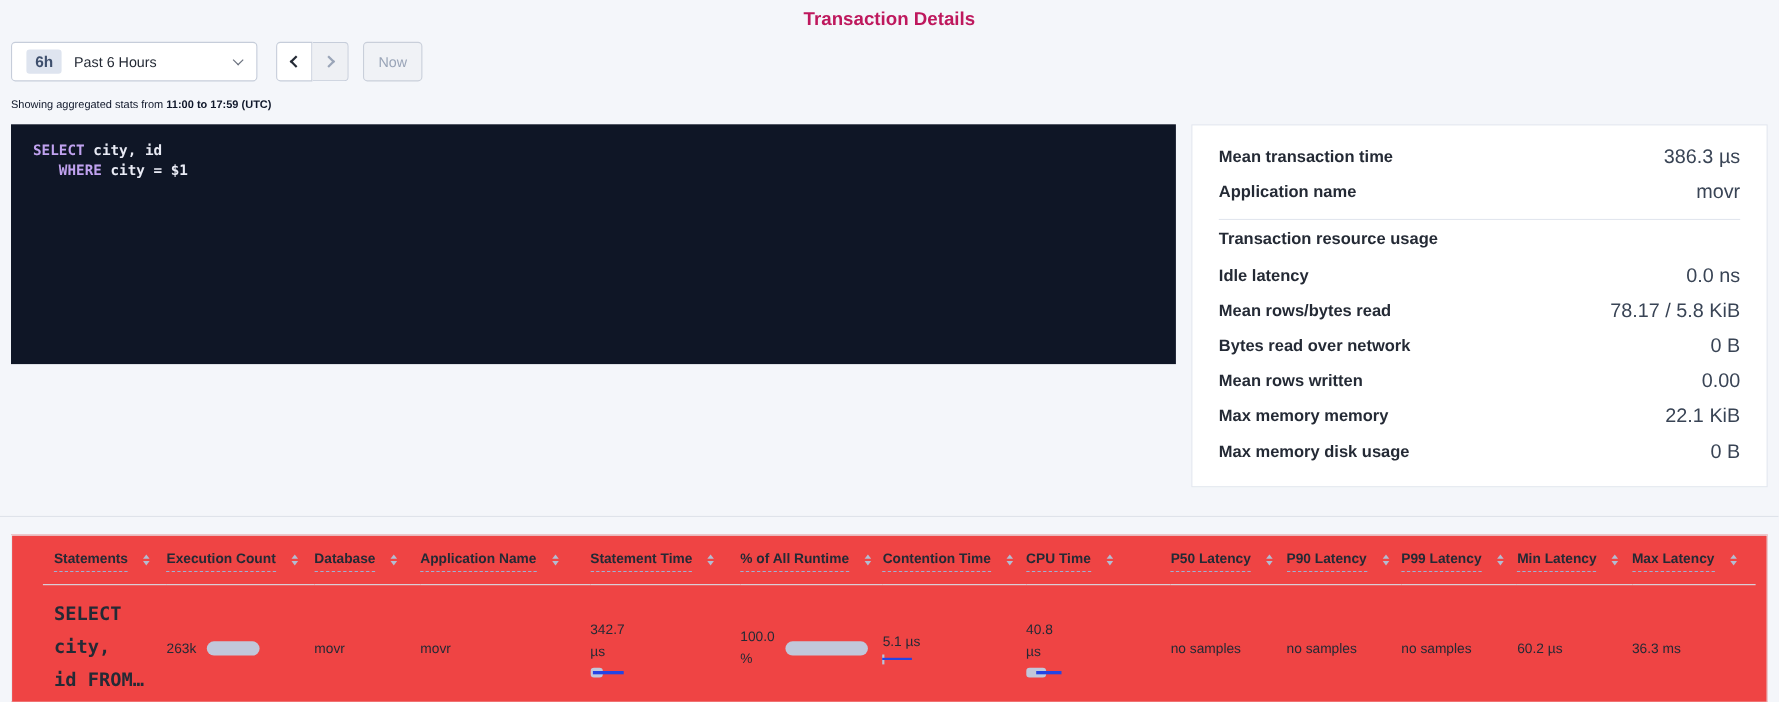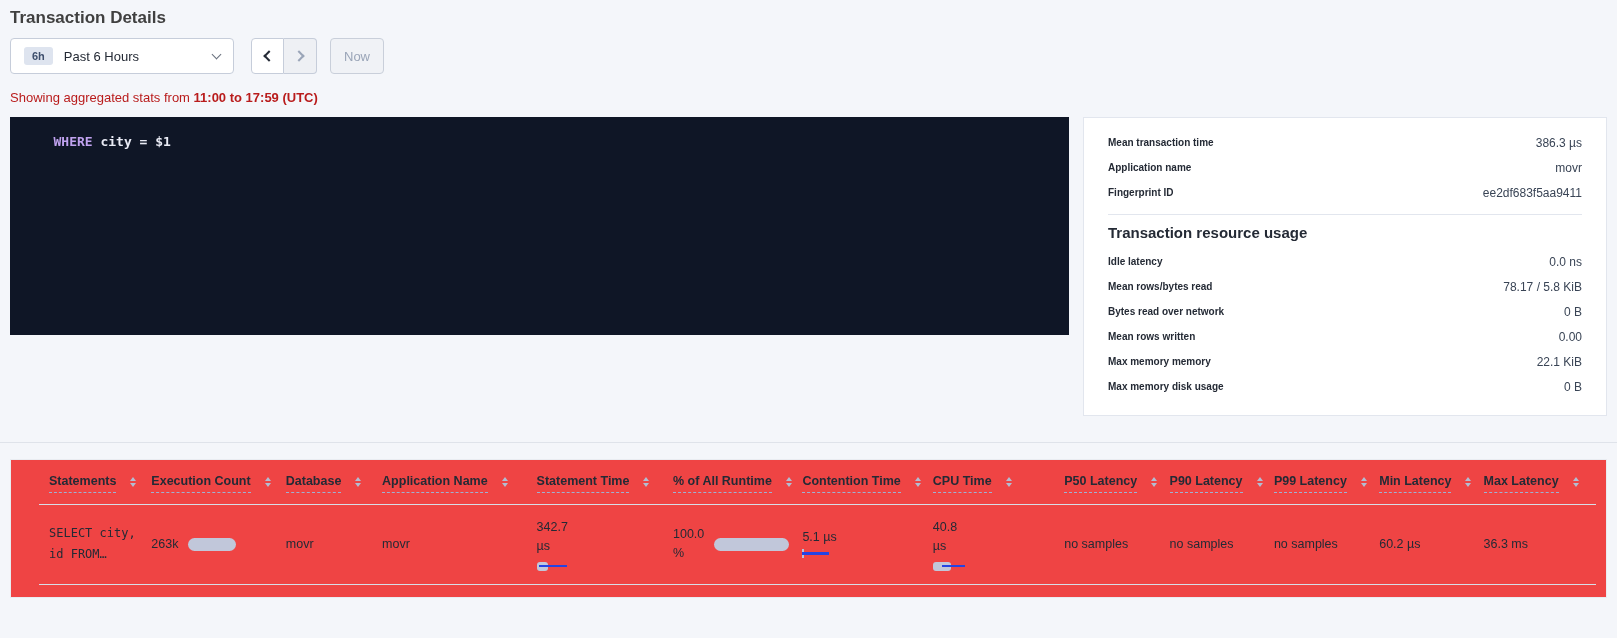--- a/index.html
+++ b/index.html
@@ -5,30 +5,30 @@
   * { box-sizing: border-box; }
   html, body { width: 1617px; height: 638px; margin: 0; overflow: hidden; }
   body {
     background: #f4f6fa;
     font-family: "Liberation Sans", sans-serif;
     color: #242a35;
   }
   .wrap { padding: 6px 10px 0; }
 
   
-  .page-title { font-size: 17px; font-weight: 700; margin: 2px 0 0; color: #404040; }
+  .page-title { font-size: 17px; font-weight: 700; margin: 2px 0 0; color: #be185d; text-align: center; }
 
   .controls { display: flex; align-items: center; margin-top: 10px; }
   .range-select {
     width: 224px; height: 36px; background: #fff;
     border: 1px solid #c6cdda; border-radius: 4px;
     display: flex; align-items: center; padding: 0 13px; cursor: pointer;
   }
   .range-badge {
-    background: #dee4ef; color: #3e4f6d; font-size: 11px; font-weight: 700;
+    background: #dee4ef; color: #3e4f6d; font-size: 14px; font-weight: 700;
     padding: 3px 8px; border-radius: 3px; margin-right: 11px;
   }
   .range-label { font-size: 13px; color: #242a35; }
   .caret {
     margin-left: auto; width: 7px; height: 7px; margin-top: -4px;
     border-right: 1.6px solid #69707d; border-bottom: 1.6px solid #69707d;
     transform: rotate(45deg);
   }
 
   .pager { display: flex; margin-left: 17px; }
@@ -40,36 +40,36 @@
   .btn-next { background: #eef0f4; border-radius: 0 4px 4px 0; border-left: none; }
   .chev { width: 8px; height: 8px; }
   .chev-left  { border-left: 2.2px solid #242a35; border-bottom: 2.2px solid #242a35; transform: rotate(45deg); margin-left: 3px; }
   .chev-right { border-left: 2.2px solid #9aa5b8; border-bottom: 2.2px solid #9aa5b8; transform: rotate(-135deg); margin-right: 3px; }
   .btn-now {
     margin-left: 13px; height: 36px; padding: 0 13px;
     background: #f0f2f6; border: 1px solid #c9cfda; border-radius: 4px;
     color: #9aa5b8; font-size: 13px; display: flex; align-items: center; cursor: default;
   }
 
-  .stats-line { margin-top: 16px; font-size: 13px; color: #b91c1c; }
+  .stats-line { margin-top: 16px; font-size: 10px; color: #0f172a; }
   .stats-line b { font-weight: 700; }
 
   
   .main { display: flex; gap: 14px; margin-top: 12px; align-items: flex-start; }
   .sql-box { flex: 1; height: 218px; background: #0f1626; padding: 16px 20px; }
   .sql-line {
     font-family: "DejaVu Sans Mono", monospace; font-size: 13px; font-weight: 700;
     line-height: 17.5px; color: #e9ebf5; white-space: pre;
   }
   .kw { color: #c0a2ef; }
 
   .summary-card { width: 524px; background: #fff; border: 1px solid #e2e6ee; padding: 12px 24px 16px; }
   .sum-row { display: flex; justify-content: space-between; align-items: center; padding: 5.5px 0; }
-  .sum-label { font-size: 10px; font-weight: 700; color: #242a35; text-align: right; }
-  .sum-value { font-size: 12px; color: #394455; }
+  .sum-label { font-size: 15px; font-weight: 700; color: #242a35; text-align: right; }
+  .sum-value { font-size: 18px; color: #394455; }
   .sum-divider { border-top: 1px solid #e2e6ee; margin: 9px 0 7px; }
   .sum-section-title { font-size: 15px; font-weight: 700; margin: 9px 0 8px; color: #242a35; }
 
   .page-divider { border-top: 1px solid #dfe3ea; margin: 26px -10px 0; }
   .caption { margin-top: 9px; font-size: 12.5px; color: #394455; }
 
   
   .table-card { margin-top: 16px; background: #ef4444; border: 1px solid #e9ecf1; padding: 0 10px 12px 28px; }
   table { width: 100%; border-collapse: collapse; table-layout: fixed; }
   th { border-bottom: 1px solid #d8dde7; padding: 14px 0 11px; text-align: left; vertical-align: bottom; }
@@ -77,21 +77,21 @@
   .th-label {
     font-size: 12.5px; font-weight: 700; color: #242a35; white-space: nowrap;
     border-bottom: 1px dashed #9fb0d2; padding-bottom: 4px; cursor: pointer;
   }
   .sort { display: inline-flex; flex-direction: column; align-items: center; margin-left: 14px; cursor: pointer; padding-bottom: 3px; }
   .tri-up   { width: 0; height: 0; border-left: 3.5px solid transparent; border-right: 3.5px solid transparent; border-bottom: 4.5px solid #b3bdd2; }
   .tri-down { width: 0; height: 0; border-left: 3.5px solid transparent; border-right: 3.5px solid transparent; border-top: 4.5px solid #b3bdd2; margin-top: 2.5px; }
   td { border-bottom: 1px solid #d8dde7; padding: 13px 8px 13px 0; font-size: 12.5px; color: #242a35; vertical-align: middle; }
   th:first-child .th-flex, td:first-child { padding-left: 10px; }
 
-  .mono { font-family: "DejaVu Sans Mono", monospace; font-size: 12px; line-height: 1.75; cursor: pointer; }
+  .mono { font-family: "DejaVu Sans Mono", monospace; font-size: 17px; line-height: 1.75; cursor: pointer; font-weight: bold; }
   .flexcell { display: flex; align-items: center; gap: 10px; }
   .pill { background: #c1c7da; border-radius: 7px; height: 13px; flex: none; }
   .pill-exec { width: 48px; }
   .pill-pct  { width: 75px; }
   .twoline { line-height: 1.55; }
   .microbar { position: relative; height: 9px; margin-top: 5px; width: 34px; }
   .mpill { position: absolute; left: 0; top: 0; height: 9px; background: #c1c7da; border-radius: 3px; }
   .mline { position: absolute; top: 3px; height: 2.5px; background: #2444e4; }
   .mtick { position: absolute; left: 0; top: 0; width: 1.5px; height: 9px; background: #b9c3da; }
   .mpill-stmt { width: 11px; } .mline-stmt { left: 2px; width: 28px; }
@@ -122,35 +122,32 @@
     <div class="btn-now">Now</div>
   </div>
 
   <div class="stats-line">
     <span>Showing aggregated stats from </span><b>11:00 to 17:59 (UTC)</b>
   </div>
 
   <div class="main">
 
     <div class="sql-box">
+      <div class="sql-line"><span></span><span class="kw">SELECT</span><span> city, id</span></div>
       <div class="sql-line"><span>   </span><span class="kw">WHERE</span><span> city = $1</span></div>
     </div>
 
     <div class="summary-card">
       <div class="sum-row">
         <span class="sum-label">Mean transaction time</span>
         <span class="sum-value">386.3 µs</span>
       </div>
       <div class="sum-row">
         <span class="sum-label">Application name</span>
         <span class="sum-value">movr</span>
-      </div>
-      <div class="sum-row">
-        <span class="sum-label">Fingerprint ID</span>
-        <span class="sum-value">ee2df683f5aa9411</span>
       </div>
       <div class="sum-divider"></div>
       <div class="sum-section-title">Transaction resource usage</div>
       <div class="sum-row">
         <span class="sum-label">Idle latency</span>
         <span class="sum-value">0.0 ns</span>
       </div>
       <div class="sum-row">
         <span class="sum-label">Mean rows/bytes read</span>
         <span class="sum-value">78.17 / 5.8 KiB</span>

